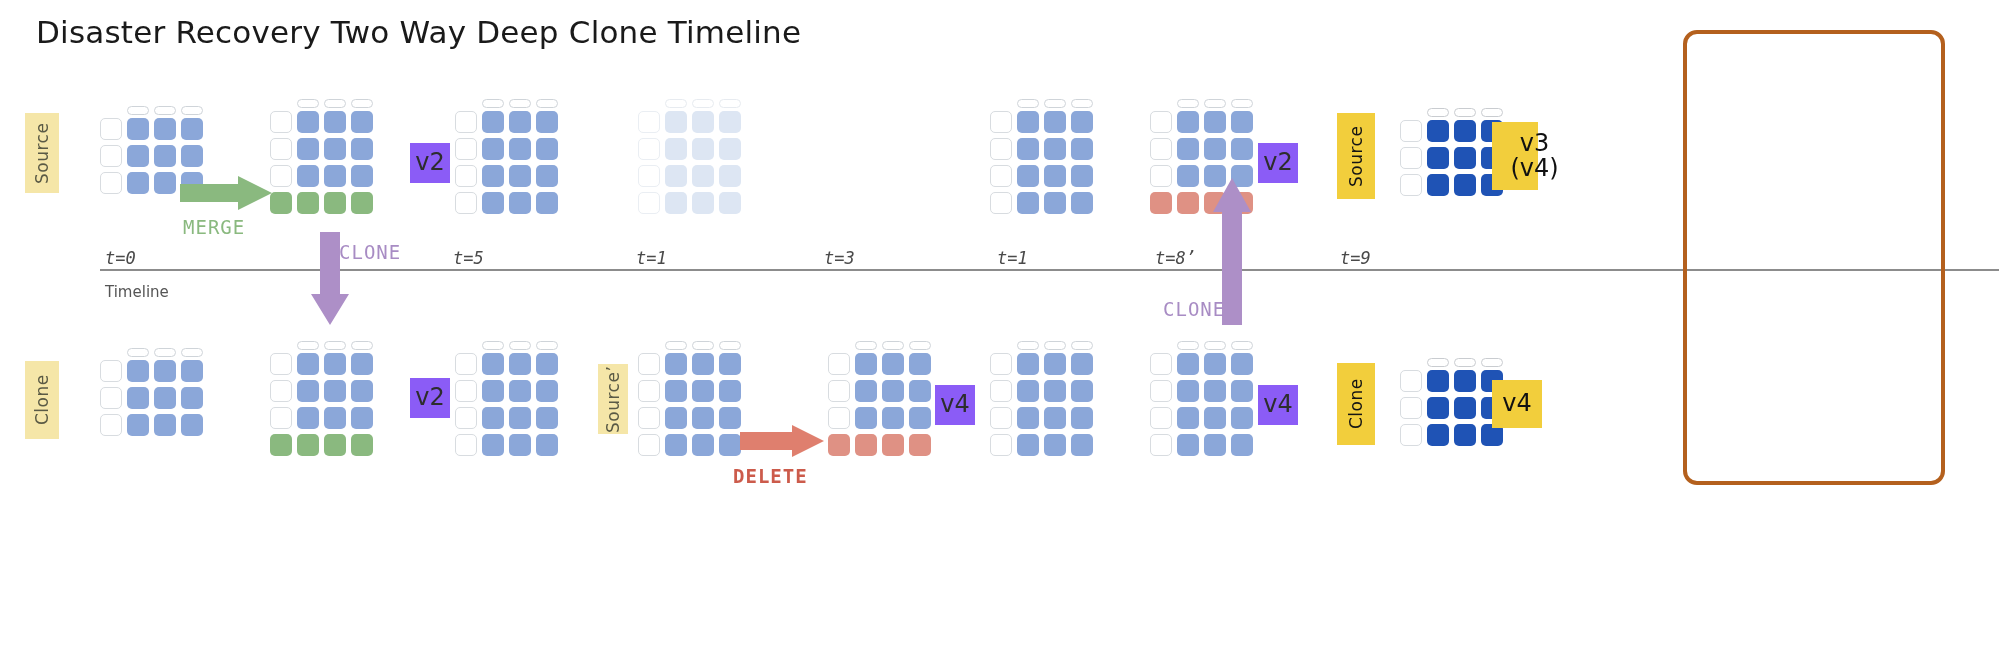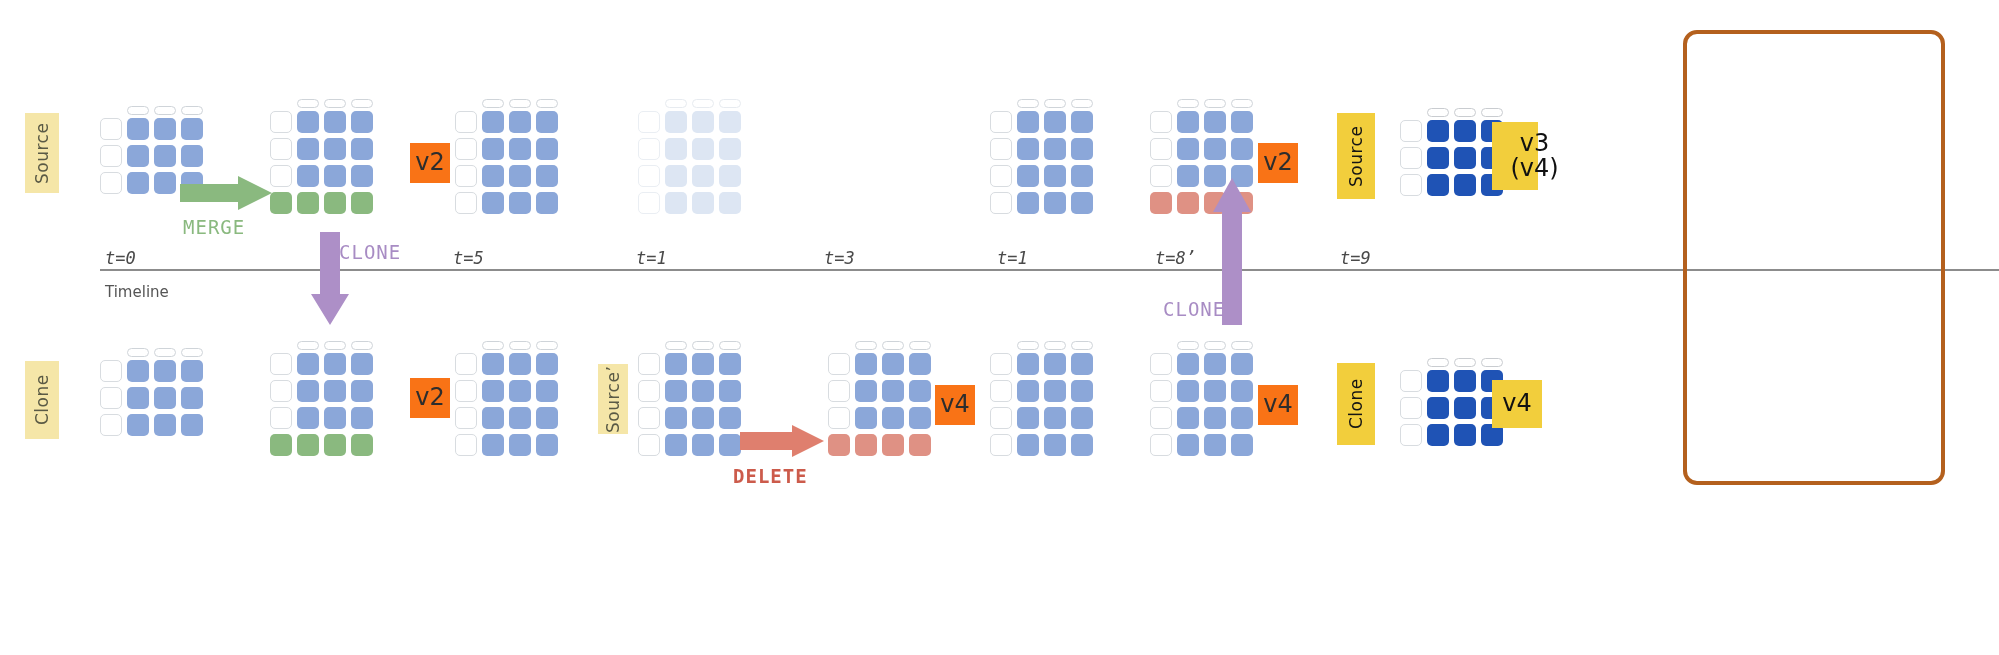--- a/index.html
+++ b/index.html
@@ -68,21 +68,21 @@
   }
   .role-tag.strong {
     background: #f2ce3c;
     color: #141414;
     font-weight: 400;
   }
 
   
   .vbadge {
     position: absolute;
-    background: #f97316;
+    background: #8b5cf6;
     color: #2d2d2d;
     font-size: 24px;
     display: flex;
     align-items: center;
     justify-content: center;
     line-height: 1.05;
     text-align: center;
     white-space: pre-line;
   }
   .vbadge.strong { background: #f2ce3c; color: #111; }
@@ -130,20 +130,21 @@
     border-radius: 14px;
     background: transparent;
     pointer-events: none;
   }
 </style>
 </head>
 <body>
 
 <div id="canvas">
 
+  <div id="title">Disaster Recovery Two Way Deep Clone Timeline</div>
 
   <div id="axis-line"></div>
   <div id="timeline-caption">Timeline</div>
 
   <div class="tick-label" style="left:105px">t=0</div>
   <div class="tick-label" style="left:453px">t=5</div>
   <div class="tick-label" style="left:636px">t=1</div>
   <div class="tick-label" style="left:824px">t=3</div>
   <div class="tick-label" style="left:997px">t=1</div>
   <div class="tick-label" style="left:1155px">t=8’</div>

